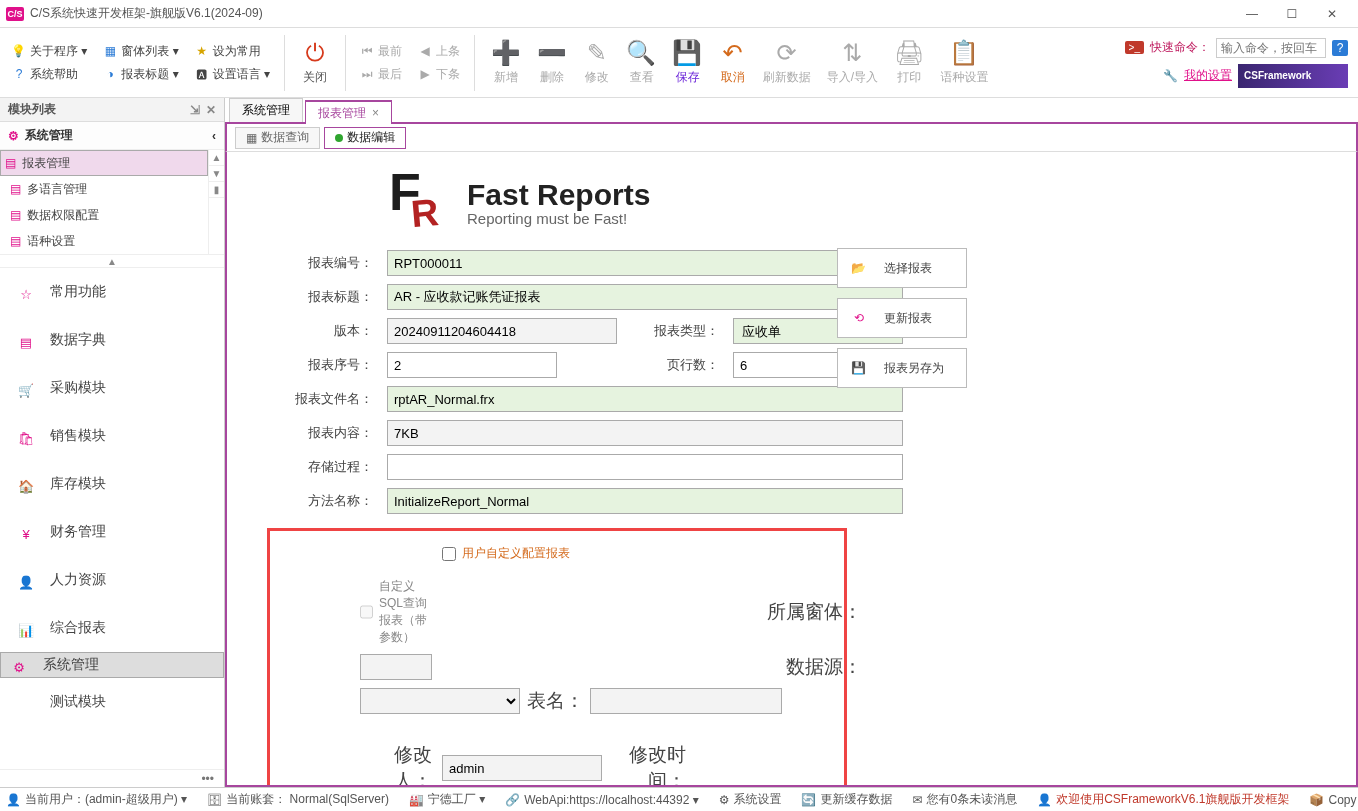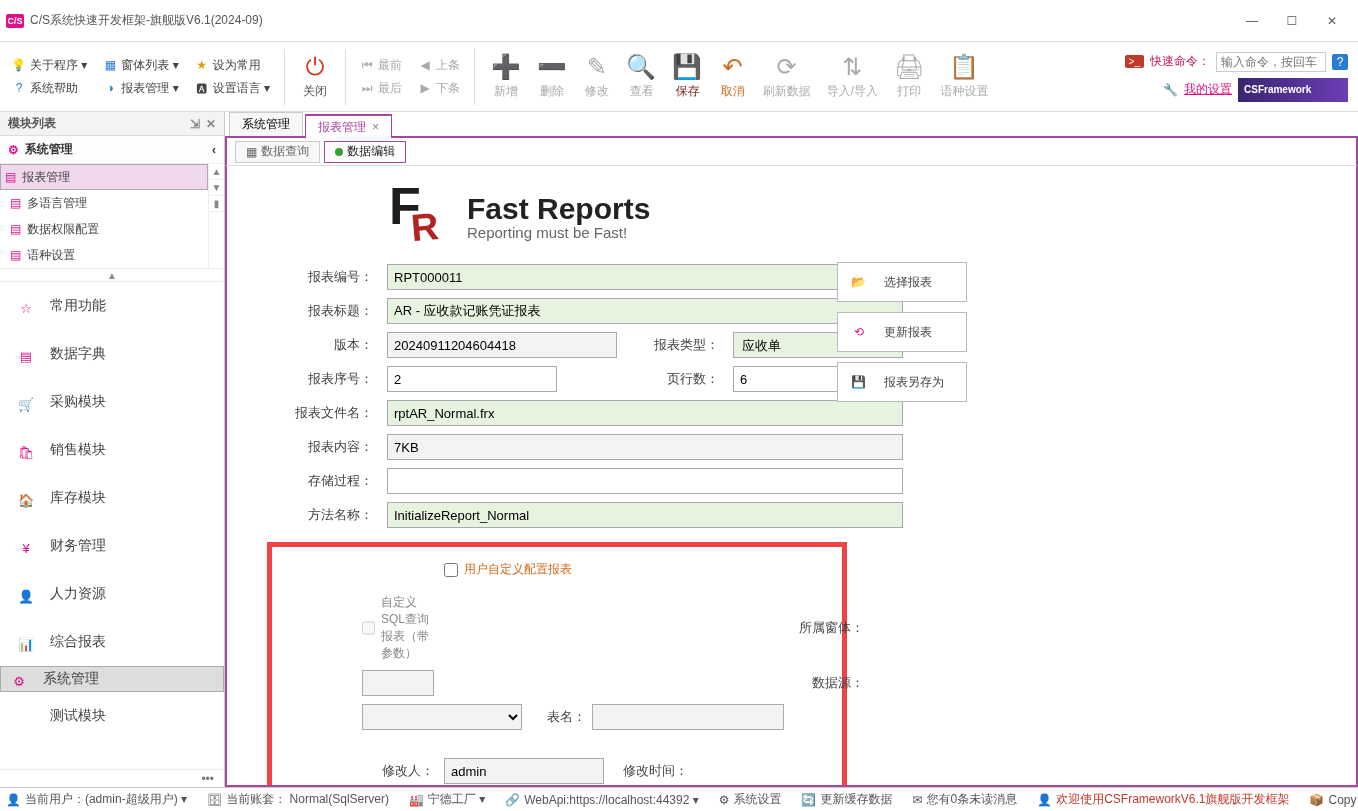--- a/index.html
+++ b/index.html
@@ -1,17 +1,17 @@
 <!DOCTYPE html>
 <html><head>
 <meta charset="utf-8">
 <style>
 * { box-sizing: border-box; margin: 0; padding: 0; font-family: "Microsoft YaHei", Arial, sans-serif; font-size: 12px; }
 body { background: #f5f5f5; width: 1358px; height: 811px; overflow: hidden; display: flex; flex-direction: column; }
-.titlebar { height: 42px; background: #fff; display: flex; align-items: center; padding: 0 6px; border-bottom: 1px solid #ddd; }
+.titlebar { height: 28px; background: #fff; display: flex; align-items: center; padding: 0 6px; border-bottom: 1px solid #ddd; }
 .titlebar .app-icon { width: 18px; height: 14px; background: #e0108a; color: #fff; font-size: 9px; font-weight: bold; display: inline-flex; align-items: center; justify-content: center; border-radius: 2px; margin-right: 6px; }
 .titlebar .title { flex: 1; color: #555; }
 .titlebar .winbtn { width: 40px; height: 28px; display: flex; align-items: center; justify-content: center; color: #555; }
 .menubar { height: 70px; background: #fff; display: flex; align-items: center; padding: 0 6px; border-bottom: 1px solid #ddd; gap: 4px; }
 .menu-small-col { display: flex; flex-direction: column; gap: 2px; }
 .menu-small { display: flex; align-items: center; gap: 4px; padding: 2px 6px; color: #444; white-space: nowrap; cursor: pointer; }
 .menu-small .mi { width: 14px; height: 14px; display: inline-flex; align-items: center; justify-content: center; }
 .sep-v { width: 1px; height: 56px; background: #ddd; margin: 0 4px; }
 .toolbtn { display: flex; flex-direction: column; align-items: center; justify-content: center; gap: 2px; padding: 4px 8px; color: #555; cursor: pointer; min-width: 44px; }
 .toolbtn.disabled { color: #aaa; }
@@ -54,25 +54,25 @@
 .logo-txt .t2 { font-size: 15px; color: #666; }
 .form-grid { display: grid; grid-template-columns: 110px 230px 96px 170px; column-gap: 10px; row-gap: 8px; align-items: center; }
 .form-grid label { text-align: right; color: #444; font-size: 13px; padding-right: 4px; }
 .inp { height: 26px; border: 1px solid #aaa; padding: 0 6px; background: #fff; font-size: 13px; }
 .inp.req { background: #e6f3df; }
 .inp.ro { background: #f3f3f3; }
 .sel { height: 26px; border: 1px solid #aaa; background: #e6f3df; padding: 0 4px; font-size: 13px; }
 .actions { position: absolute; left: 610px; top: 96px; display: flex; flex-direction: column; gap: 10px; }
 .act-btn { width: 130px; height: 40px; border: 1px solid #bbb; background: #fff; display: flex; align-items: center; gap: 14px; padding: 0 10px; cursor: pointer; color: #444; }
 .act-btn .ai { width: 22px; height: 22px; color: #e0108a; display: flex; align-items: center; justify-content: center; }
-.chk-panel { margin-top: 14px; border: 5px solid #ef4444; padding: 14px 14px 14px 90px; display: grid; grid-template-columns: 72px 420px; row-gap: 8px; column-gap: 10px; align-items: center; width: 580px;}
+.chk-panel { margin-top: 14px; border: 3px solid #ef4444; padding: 14px 14px 14px 90px; display: grid; grid-template-columns: 72px 420px; row-gap: 8px; column-gap: 10px; align-items: center; width: 580px;}
 .chk { display: flex; align-items: center; gap: 6px; color: #888; }
 .chk.hl { color: #d46a1c; }
 .chk input { width: 14px; height: 14px; }
-.cp-label { text-align: right; color: #444; font-size: 13px;}
+.cp-label { text-align: right; color: #444; font-size: 19px;}
 .cp-row2 { display: grid; grid-template-columns: 160px 58px 192px; gap: 6px; align-items: center; }
 .statusbar { height: 24px; background: #fff; border-top: 1px solid #ccc; display: flex; align-items: center; padding: 0 6px; gap: 10px; font-size: 12px; color: #555; overflow: hidden; white-space: nowrap; }
 .statusbar .si { display: flex; align-items: center; gap: 4px; }
 .sep-s { width: 1px; height: 16px; background: #ccc; }
 .red { color: #c0392b; }
 svg { display: block; }
 .scroll-ctrl { width: 16px; display: flex; flex-direction: column; border-left: 1px solid #eee; }
 .scroll-ctrl div { height: 16px; display:flex; align-items:center; justify-content:center; color:#888; border-bottom:1px solid #eee; cursor:pointer; font-size:10px;}
 .side-list-wrap{display:flex;}
 .side-list{flex:1;}
@@ -99,21 +99,21 @@
         <span>系统帮助</span>
       </div>
   </div>
   <div class="menu-small-col">
     <div class="menu-small">
         <span class="mi" style="color:#2b7bd6">▦</span>
         <span>窗体列表 ▾</span>
       </div>
     <div class="menu-small">
         <span class="mi" style="color:#2b7bd6">◑</span>
-        <span>报表管理 ▾</span>
+        <span>报表标题 ▾</span>
       </div>
   </div>
   <div class="menu-small-col">
     <div class="menu-small">
         <span class="mi" style="color:#d6a400">★</span>
         <span>设为常用</span>
       </div>
     <div class="menu-small">
         <span class="mi">🅰</span>
         <span>设置语言 ▾</span>
@@ -158,21 +158,21 @@
       <div class="toolbtn disabled">
         <span class="ico" style="">✎</span>
         <span class="lbl">修改</span>
       </div>
       <div class="toolbtn disabled">
         <span class="ico" style="">🔍</span>
         <span class="lbl">查看</span>
       </div>
       <div class="toolbtn">
         <span class="ico" style="color:#a0155b">💾</span>
-        <span class="lbl" style="color:#7f1d1d">保存</span>
+        <span class="lbl" style="color:#6d28d9">保存</span>
       </div>
       <div class="toolbtn">
         <span class="ico" style="color:#d46a1c">↶</span>
         <span class="lbl" style="color:#d46a1c">取消</span>
       </div>
       <div class="toolbtn disabled">
         <span class="ico" style="">⟳</span>
         <span class="lbl">刷新数据</span>
       </div>
       <div class="toolbtn disabled">

